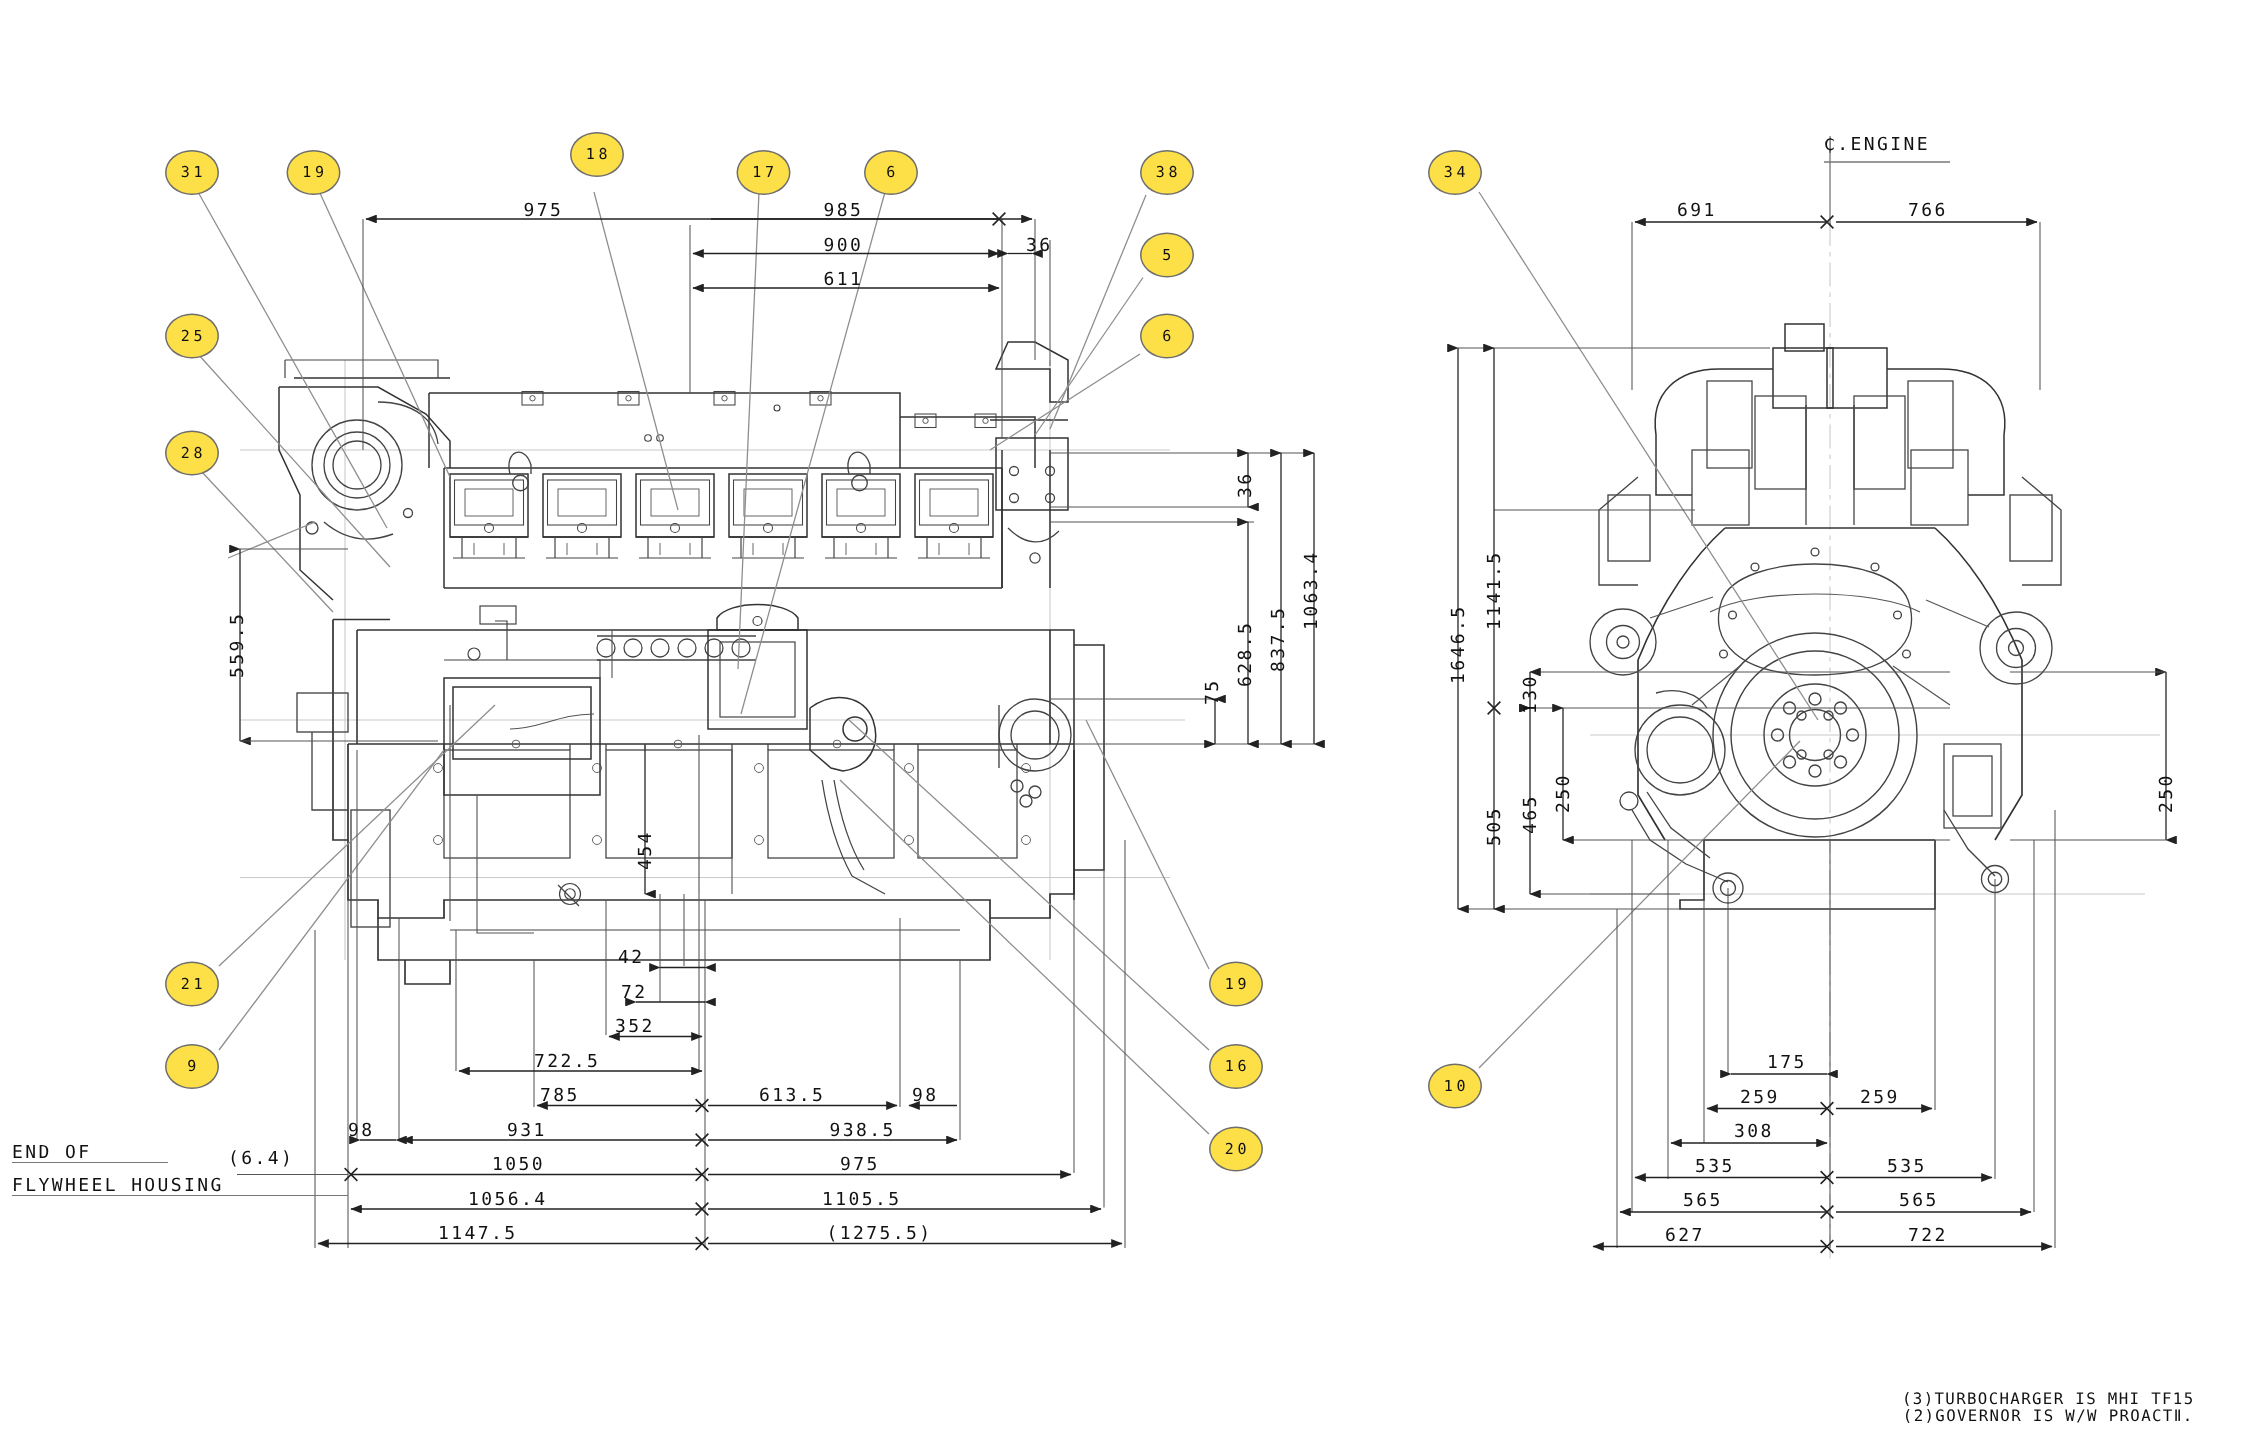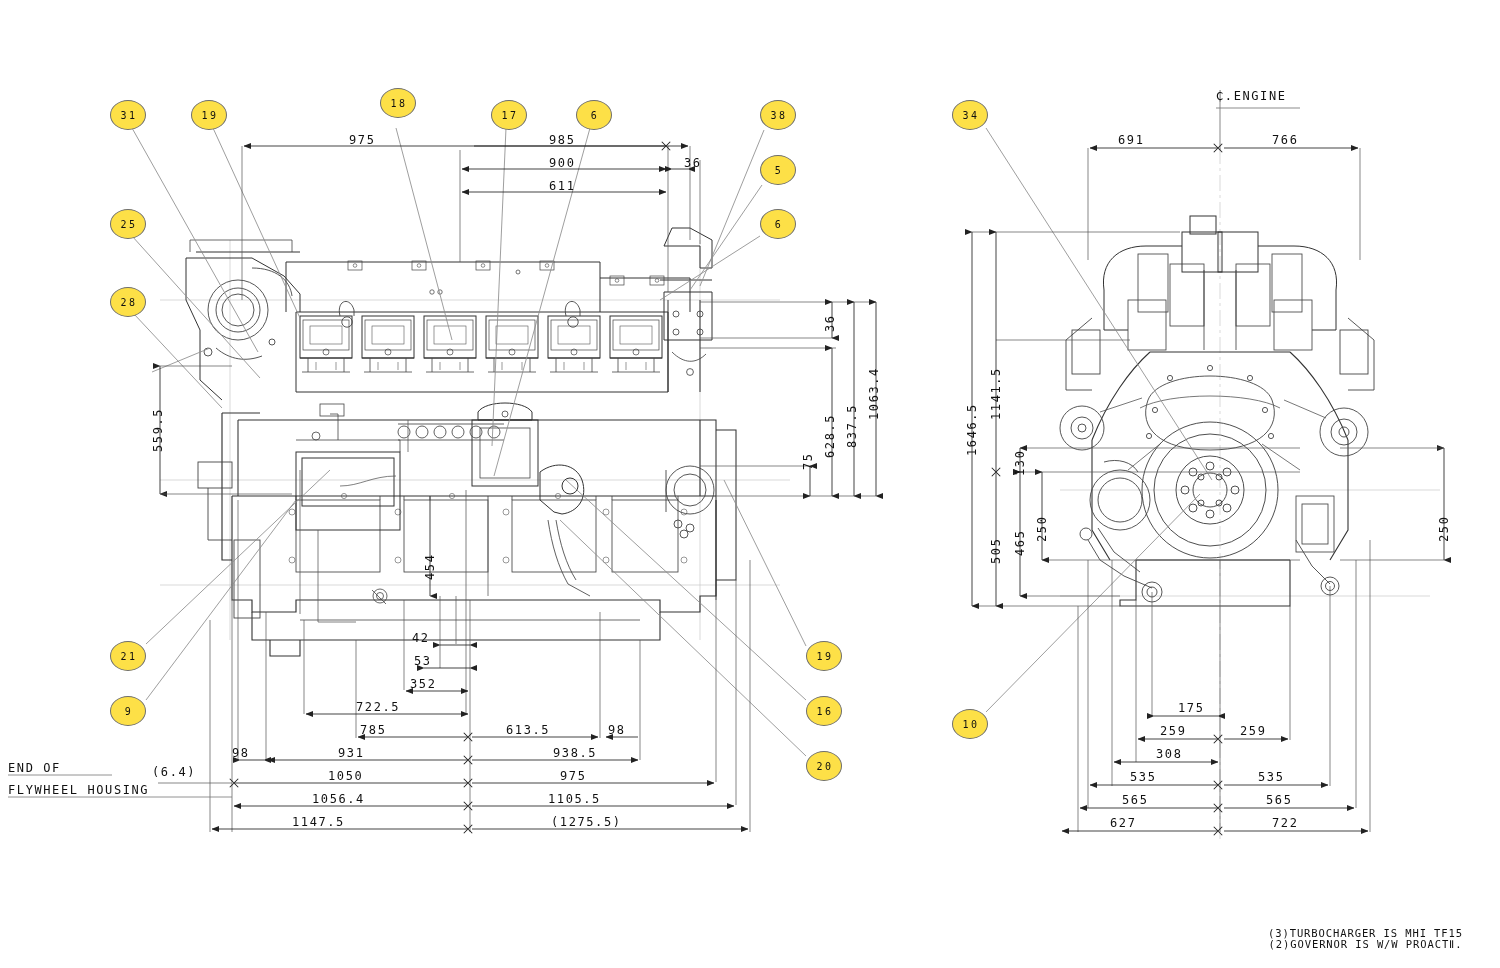--- a/index.html
+++ b/index.html
@@ -569,21 +569,21 @@
   <div class="txt vt" style="left:824px;top:458px;transform:rotate(-90deg)">628.5</div>
   <div class="txt vt" style="left:846px;top:448px;transform:rotate(-90deg)">837.5</div>
   <div class="txt vt" style="left:868px;top:420px;transform:rotate(-90deg)">1063.4</div>
   <div class="txt vt" style="left:802px;top:470px;transform:rotate(-90deg)">75</div>
 
   <div class="txt vt" style="left:152px;top:452px;transform:rotate(-90deg)">559.5</div>
 
   <div class="txt vt" style="left:424px;top:580px;transform:rotate(-90deg)">454</div>
 
   <div class="txt" style="left:412px;top:632px">42</div>
-  <div class="txt" style="left:414px;top:655px">53</div>
+  <div class="txt" style="left:414px;top:655px">72</div>
   <div class="txt" style="left:410px;top:678px">352</div>
   <div class="txt" style="left:356px;top:701px">722.5</div>
   <div class="txt" style="left:360px;top:724px">785</div>
   <div class="txt" style="left:506px;top:724px">613.5</div>
   <div class="txt" style="left:608px;top:724px">98</div>
   <div class="txt" style="left:338px;top:747px">931</div>
   <div class="txt" style="left:553px;top:747px">938.5</div>
   <div class="txt" style="left:232px;top:747px">98</div>
   <div class="txt" style="left:328px;top:770px">1050</div>
   <div class="txt" style="left:560px;top:770px">975</div>

